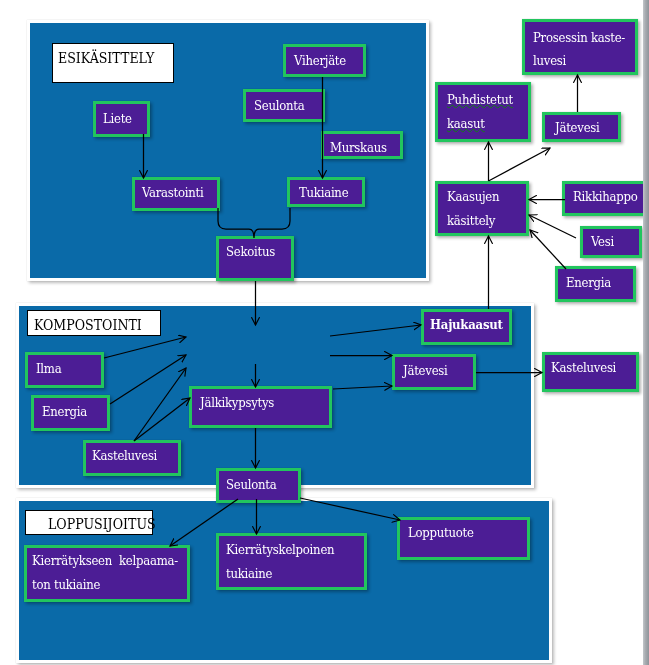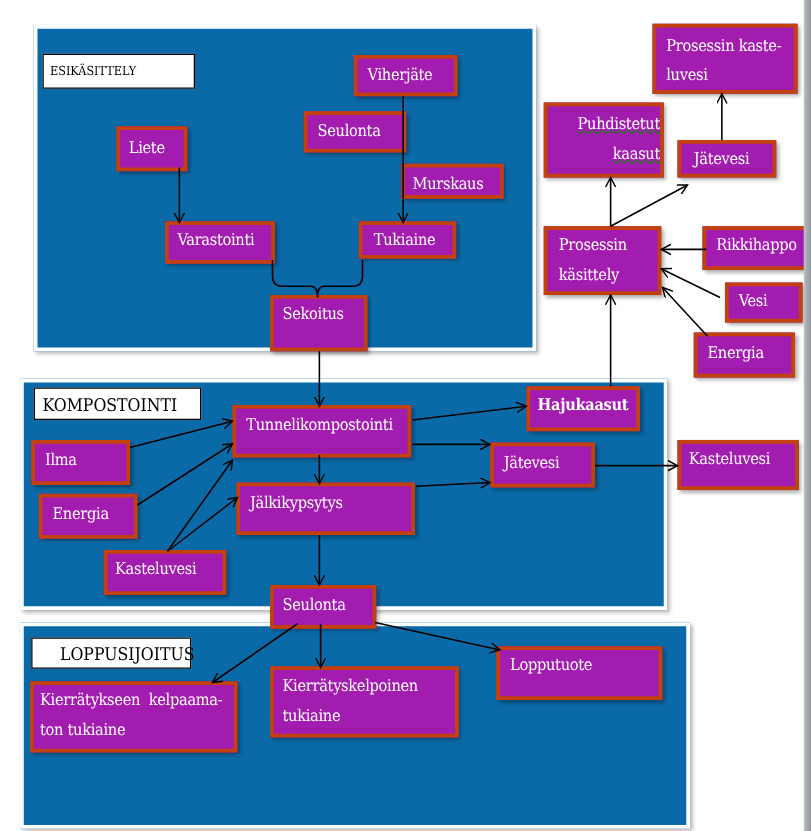--- a/index.html
+++ b/index.html
@@ -5,64 +5,63 @@
   html,body{margin:0;padding:0;}
   body{width:649px;height:665px;overflow:hidden;background:#ffffff;
        font-family:"DejaVu Serif Condensed","DejaVu Serif",serif;
        -webkit-font-smoothing:antialiased;}
   #stage{position:relative;width:649px;height:665px;background:#ffffff;}
   .panel{position:absolute;box-sizing:border-box;border:3px solid #fff;
          background:#0a6aa8;
          box-shadow:2px 2px 3px rgba(0,0,0,.26),0 0 1px rgba(0,0,0,.16);}
   .hdr{position:absolute;box-sizing:border-box;border:1px solid #000;
        background:#ffffff;color:#000;white-space:pre;line-height:20px;}
-  .nbox{position:absolute;box-sizing:border-box;border:3px solid #c2410c;
-        background:#a21caf;color:#fff;
+  .nbox{position:absolute;box-sizing:border-box;border:3px solid #22c55e;
+        background:#4c1d95;color:#fff;
         box-shadow:2px 2px 3px rgba(0,0,0,.30),0 0 1px rgba(0,0,0,.16);white-space:pre;overflow:hidden;
         letter-spacing:-0.25px;}
   .nbox.spell span{text-decoration:underline wavy #128012;
                    text-decoration-skip-ink:none;text-underline-offset:0px;
                    text-decoration-thickness:1px;}
   svg.ov{position:absolute;left:0;top:0;width:649px;height:665px;overflow:visible;
          stroke:#000000;stroke-width:1.25;fill:none;}
   .sb{position:absolute;top:0;right:0;width:6px;height:665px;
       background:linear-gradient(to right,#c2c6ca 0%,#a7abb0 40%,#8f949a 100%);}
 </style>
 </head>
 <body>
 
 <div id="stage">
   <div class="panel" style="left:27px;top:20px;width:402px;height:261px;">
-    <div class="hdr" style="left:4px;top:20px;width:122px;height:28px;font-size:10px;padding:4px 0 0 5px;">ESIKÄSITTELY</div>
+    <div class="hdr" style="left:22px;top:20px;width:122px;height:40px;font-size:14px;padding:4px 0 0 5px;">ESIKÄSITTELY</div>
   </div>
   <div class="panel" style="left:16px;top:303px;width:518px;height:185px;">
     <div class="hdr" style="left:8px;top:4px;width:134px;height:26px;font-size:14px;padding:4px 0 0 6px;">KOMPOSTOINTI</div>
   </div>
   <div class="panel" style="left:16px;top:498px;width:536px;height:165px;">
     <div class="hdr" style="left:6px;top:9px;width:128px;height:25px;font-size:14px;padding:3px 0 0 22px;">LOPPUSIJOITUS</div>
   </div>
   <div class="nbox" style="left:522px;top:19px;width:116px;height:56px;font-size:13px;padding:4px 0 0 8px;line-height:23px;"><span>Prosessin kaste-
 luvesi</span></div>
   <div class="nbox" style="left:283px;top:44px;width:83px;height:33px;font-size:13px;padding:4px 0 0 8px;line-height:20px;"><span>Viherjäte</span></div>
-  <div class="nbox spell" style="left:435px;top:82px;width:96px;height:60px;font-size:13px;padding:3px 0 0 9px;line-height:24px;text-align:right;"><span>Puhdistetut
+  <div class="nbox spell" style="left:435px;top:82px;width:96px;height:60px;font-size:13px;padding:3px 0 0 9px;line-height:24px;"><span>Puhdistetut
 kaasut</span></div>
   <div class="nbox" style="left:243px;top:89px;width:82px;height:33px;font-size:13px;padding:4px 0 0 8px;line-height:20px;"><span>Seulonta</span></div>
   <div class="nbox" style="left:93px;top:101px;width:57px;height:36px;font-size:13px;padding:5px 0 0 7px;line-height:20px;"><span>Liete</span></div>
   <div class="nbox" style="left:542px;top:112px;width:79px;height:30px;font-size:13px;padding:3px 0 0 10px;line-height:20px;"><span>Jätevesi</span></div>
   <div class="nbox" style="left:321px;top:131px;width:82px;height:28px;font-size:13px;padding:4px 0 0 6px;line-height:20px;"><span>Murskaus</span></div>
   <div class="nbox" style="left:132px;top:177px;width:88px;height:34px;font-size:13px;padding:3px 0 0 7px;line-height:20px;"><span>Varastointi</span></div>
   <div class="nbox" style="left:287px;top:177px;width:78px;height:30px;font-size:13px;padding:3px 0 0 9px;line-height:20px;"><span>Tukiaine</span></div>
-  <div class="nbox" style="left:435px;top:181px;width:94px;height:55px;font-size:13px;padding:1px 0 0 9px;line-height:24px;"><span>Prosessin
+  <div class="nbox" style="left:435px;top:181px;width:94px;height:55px;font-size:13px;padding:1px 0 0 9px;line-height:24px;"><span>Kaasujen
 käsittely</span></div>
   <div class="nbox" style="left:562px;top:181px;width:88px;height:35px;font-size:13px;padding:3px 0 0 8px;line-height:20px;"><span>Rikkihappo</span></div>
   <div class="nbox" style="left:580px;top:226px;width:62px;height:32px;font-size:13px;padding:3px 0 0 8px;line-height:20px;"><span>Vesi</span></div>
   <div class="nbox" style="left:216px;top:236px;width:78px;height:45px;font-size:13px;padding:3px 0 0 7px;line-height:20px;"><span>Sekoitus</span></div>
   <div class="nbox" style="left:555px;top:266px;width:81px;height:36px;font-size:13px;padding:4px 0 0 8px;line-height:20px;"><span>Energia</span></div>
   <div class="nbox" style="left:421px;top:309px;width:91px;height:36px;font-size:13px;padding:3px 0 0 6px;line-height:20px;font-weight:bold;"><span>Hajukaasut</span></div>
-  <div class="nbox" style="left:186px;top:324px;width:143px;height:42px;font-size:13px;padding:4px 0 0 8px;line-height:20px;"><span>Tunnelikompostointi</span></div>
   <div class="nbox" style="left:25px;top:352px;width:79px;height:36px;font-size:13px;padding:4px 0 0 8px;line-height:20px;"><span>Ilma</span></div>
   <div class="nbox" style="left:542px;top:352px;width:97px;height:40px;font-size:13px;padding:3px 0 0 6px;line-height:20px;"><span>Kasteluvesi</span></div>
   <div class="nbox" style="left:392px;top:354px;width:84px;height:36px;font-size:13px;padding:4px 0 0 8px;line-height:20px;"><span>Jätevesi</span></div>
   <div class="nbox" style="left:31px;top:395px;width:79px;height:36px;font-size:13px;padding:4px 0 0 8px;line-height:20px;"><span>Energia</span></div>
   <div class="nbox" style="left:189px;top:386px;width:143px;height:42px;font-size:13px;padding:4px 0 4px 8px;line-height:20px;"><span>Jälkikypsytys</span></div>
   <div class="nbox" style="left:83px;top:440px;width:98px;height:36px;font-size:13px;padding:3px 0 0 6px;line-height:20px;"><span>Kasteluvesi</span></div>
   <div class="nbox" style="left:216px;top:468px;width:85px;height:35px;font-size:13px;padding:4px 0 0 7px;line-height:20px;"><span>Seulonta</span></div>
   <div class="nbox" style="left:397px;top:517px;width:133px;height:43px;font-size:13px;padding:3px 0 0 8px;line-height:20px;"><span>Lopputuote</span></div>
   <div class="nbox" style="left:216px;top:533px;width:151px;height:57px;font-size:13px;padding:2px 0 0 7px;line-height:24px;"><span>Kierrätyskelpoinen
 tukiaine</span></div>

